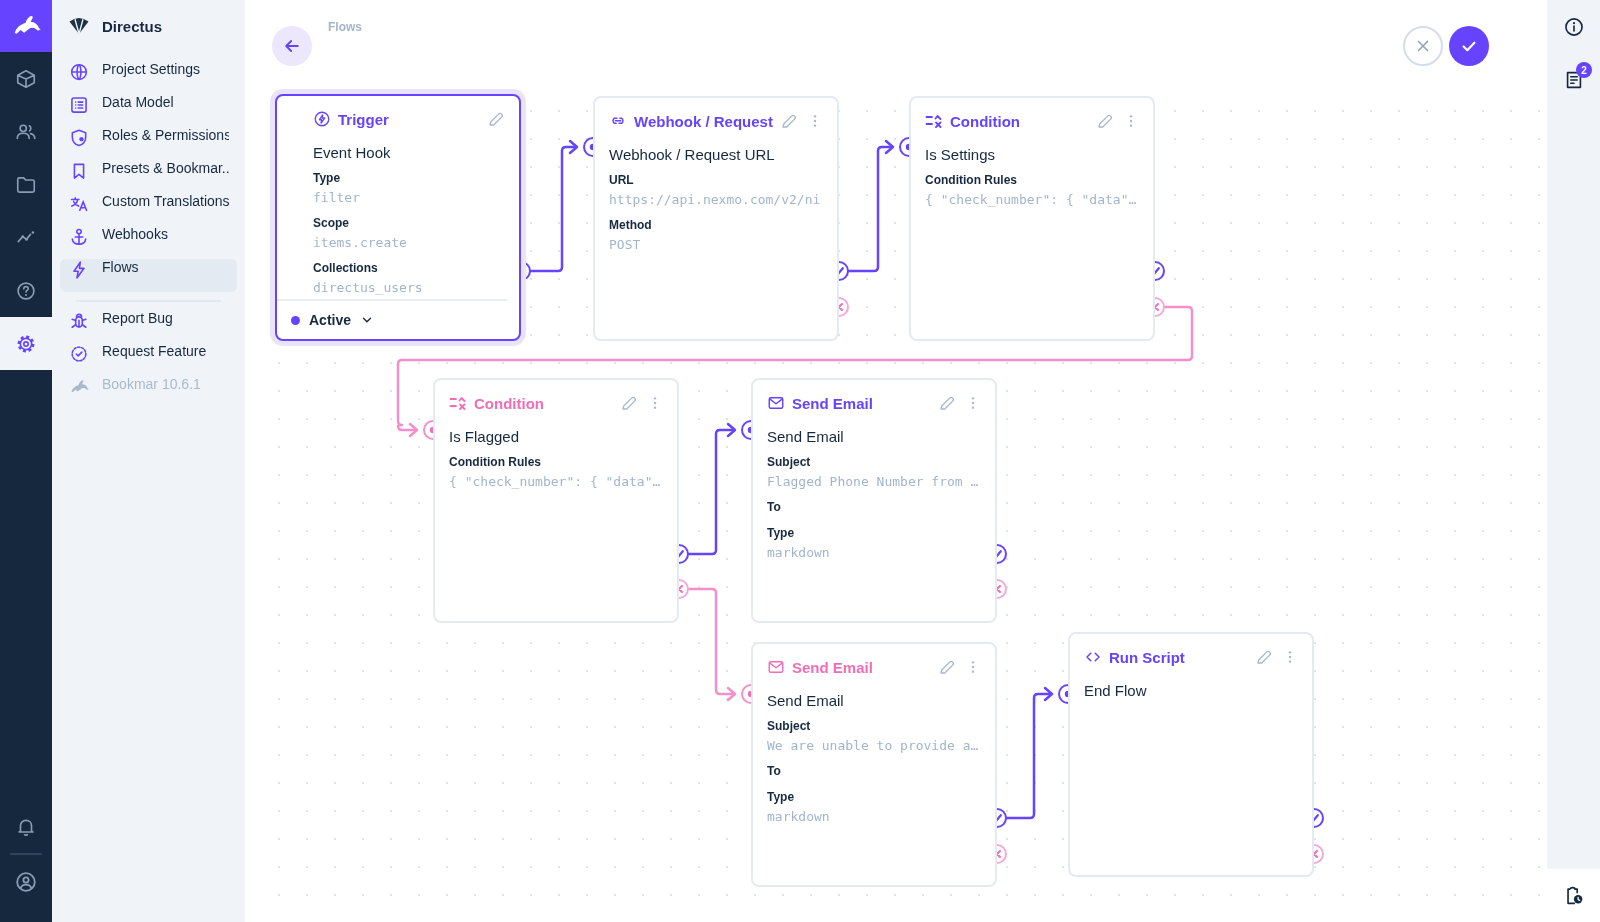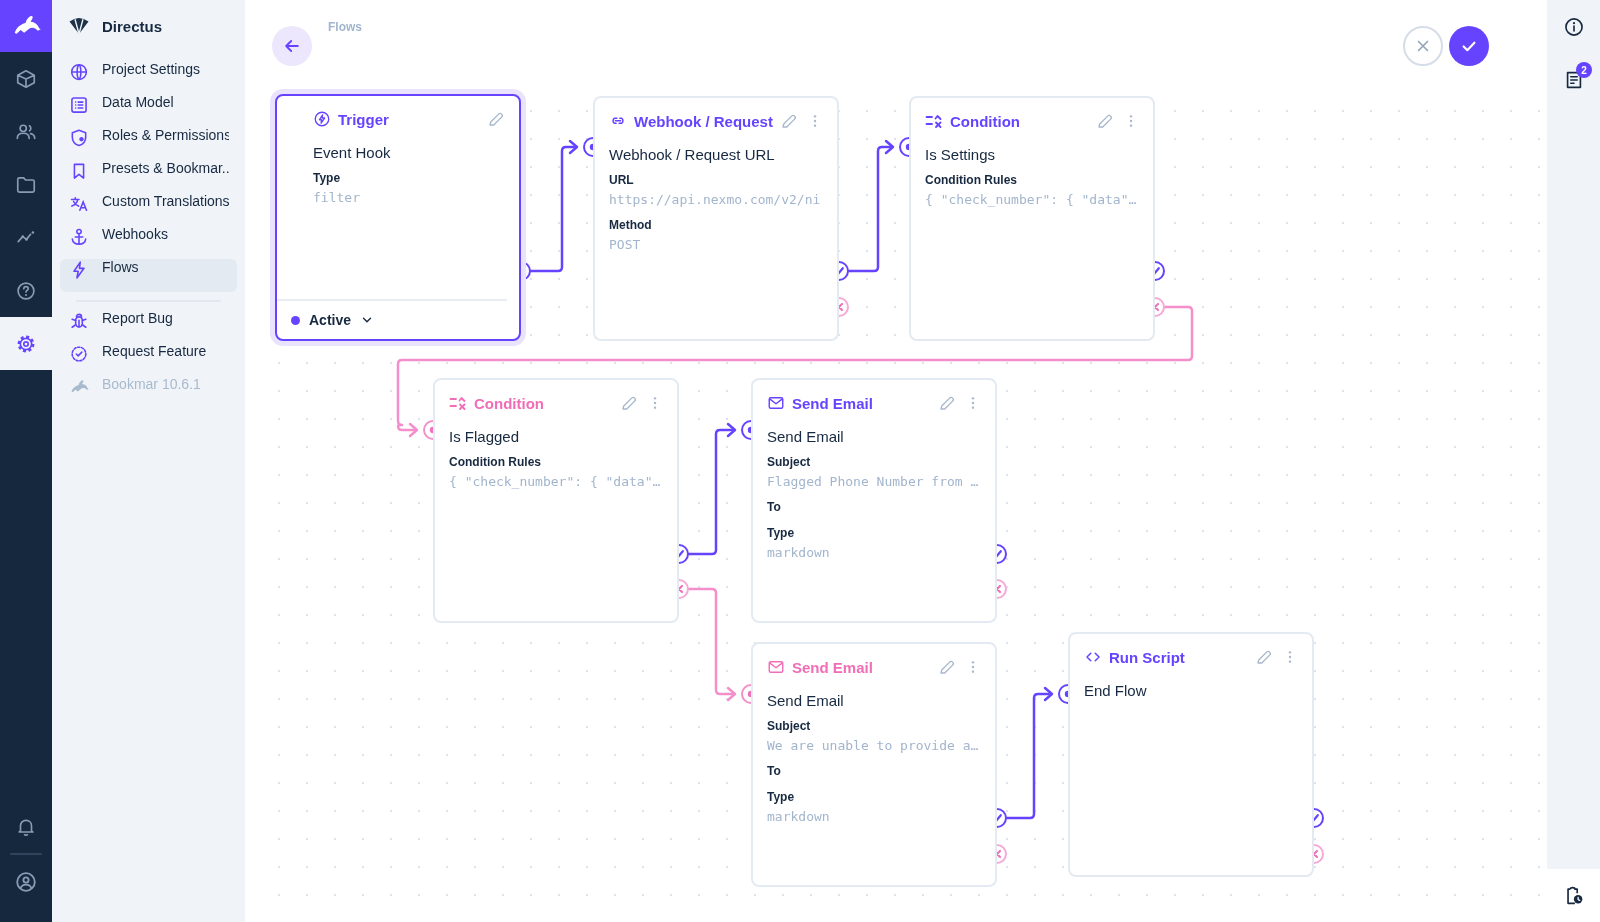--- a/index.html
+++ b/index.html
@@ -394,20 +394,28 @@
             <svg width="18" height="18" viewBox="0 0 24 24" fill="none" stroke="currentColor" stroke-width="1.8" stroke-linejoin="round">
               <path d="M4,20 L5,16 L15.5,5.5 C16.6,4.4 18.4,4.4 19.5,5.5 C20.6,6.6 20.6,8.4 19.5,9.5 L9,20 Z"></path>
             </svg>
           </span>
       </div>
       <div class="p-sub">Event Hook</div>
       <div class="p-field">
           <div class="p-label">Type</div>
           <div class="p-value">filter</div>
         </div>
+      <div class="p-field">
+          <div class="p-label">Scope</div>
+          <div class="p-value">items.create</div>
+        </div>
+      <div class="p-field">
+          <div class="p-label">Collections</div>
+          <div class="p-value">directus_users</div>
+        </div>
       <div class="p-foot">
         <span class="status-dot"></span>
         <span class="st">Active</span>
         <span class="ch">
             <svg width="14" height="14" viewBox="0 0 24 24" fill="none" stroke="currentColor" stroke-width="2.4" stroke-linecap="round" stroke-linejoin="round">
               <path d="M6,9 L12,15 L18,9"></path>
             </svg>
           </span>
       </div>
     </div>

